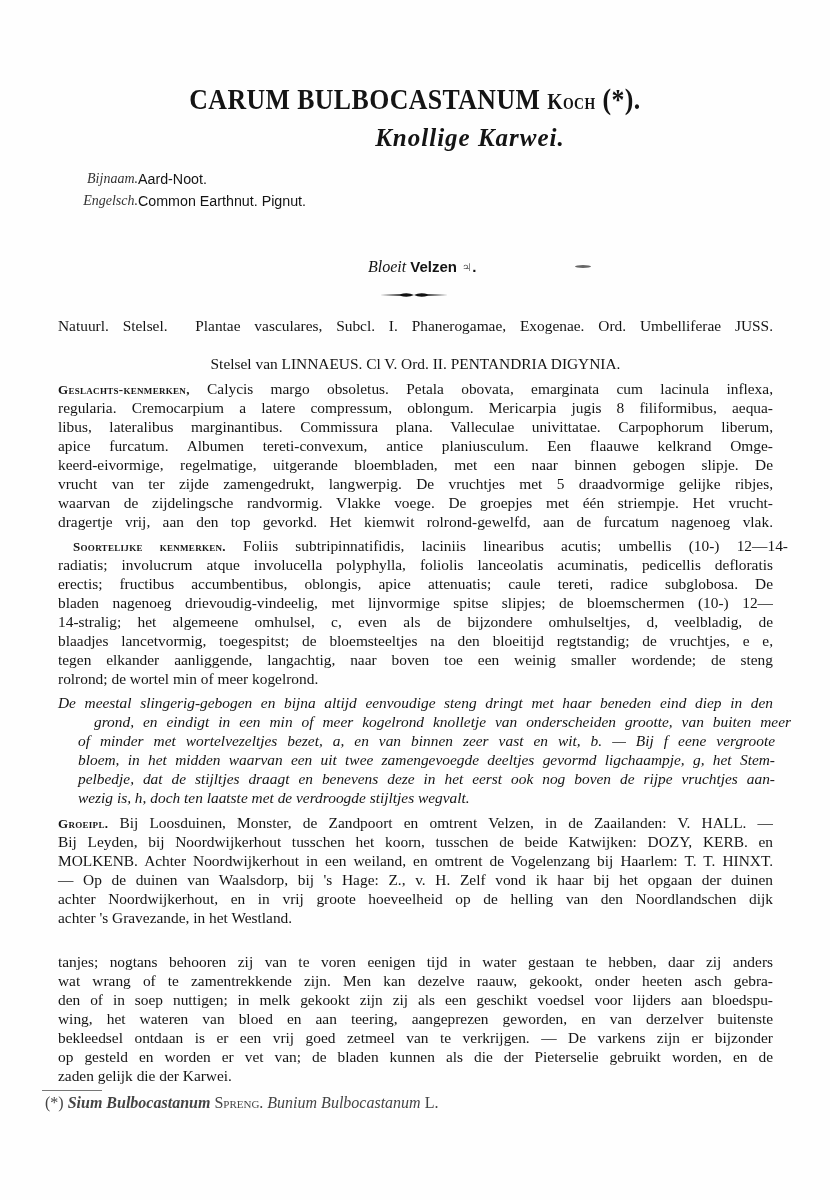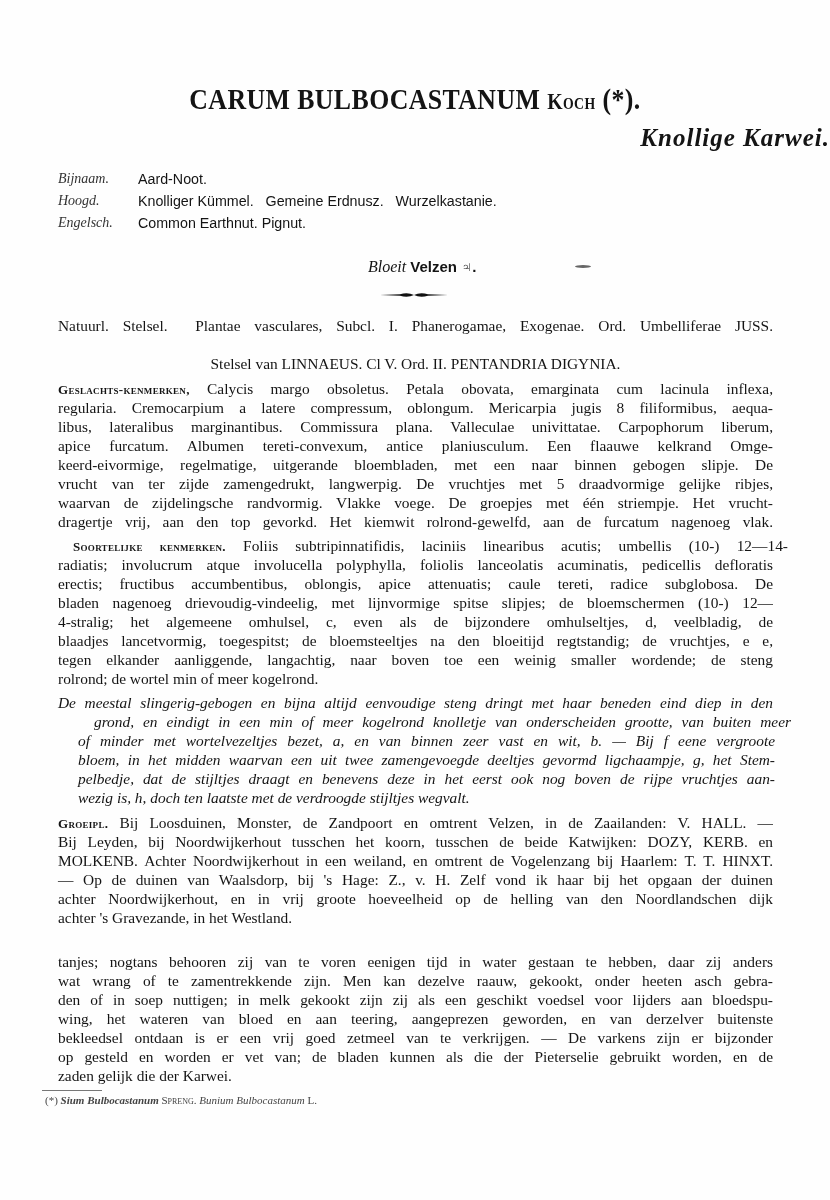--- a/index.html
+++ b/index.html
@@ -4,67 +4,63 @@
   <style>
     html, body { margin: 0; padding: 0; background: #ffffff; }
     body { width: 830px; height: 1200px; position: relative; overflow: hidden;
            font-family: "Liberation Serif", "DejaVu Serif", serif; color: #141414; }
     .page { position: absolute; left: 0; top: 0; width: 830px; height: 1200px; background: #fefefe; }
 
     .title { position: absolute; top: 82px; left: 0; width: 830px; text-align: center;
              font-family: "Liberation Serif", serif; font-weight: bold; font-size: 30px;
              letter-spacing: 0.5px; transform: scaleX(0.86); transform-origin: 415px 0; }
     .title .sc { font-size: 23px; }
-    .subtitle { position: absolute; top: 124px; left: 0; width: 830px; text-align: right;
+    .subtitle { position: absolute; top: 124px; left: 0; width: 830px; text-align: center;
                 font-style: italic; font-weight: bold; font-size: 25px; letter-spacing: 1px; padding-left: 110px; box-sizing: border-box; }
 
-    .names { position: absolute; left: 58px; top: 168px; font-size: 16.5px; line-height: 22px; }
+    .names { position: absolute; left: 58px; top: 168px; font-size: 16.5px; line-height: 22px; text-align: right; }
     .names .row { display: flex; white-space: nowrap; }
     .names .lbl { width: 80px; font-style: italic; font-size: 14px; color: #333; }
     .names .val { font-family: "Liberation Sans", sans-serif; font-size: 15.5px; transform: scaleX(0.92); transform-origin: 0 0; }
 
     .bloeit { position: absolute; top: 258px; left: 368px; font-size: 16px; white-space: nowrap; }
     .bloeit i { font-style: italic; }
     .bloeit b { font-family: "Liberation Sans", sans-serif; font-weight: bold; font-size: 15px; }
     .speck { position: absolute; top: 265px; left: 575px; width: 16px; height: 3px; background: #666; border-radius: 50%; }
 
     .ornament { position: absolute; top: 292px; left: 380px; width: 68px; height: 6px; }
 
     .line { position: absolute; left: 58px; width: 715px; font-size: 15.4px; white-space: nowrap;
             text-align: justify; text-align-last: justify; overflow: visible; }
     .line.center { text-align: center; text-align-last: center; }
     .line.it { font-style: italic; }
     .line.indent { left: 78px; width: 697px; }
     .line.last { text-align-last: left; }
     .smc { font-variant: small-caps; font-weight: bold; font-size: 13px; letter-spacing: 0.3px; }
 
     .rule { position: absolute; left: 42px; top: 1072px; width: 60px; height: 1px; background: #777; }
-    .footnote { position: absolute; left: 45px; top: 1078px; font-size: 11px; color: #444; white-space: nowrap; }
+    .footnote { position: absolute; left: 45px; top: 1078px; font-size: 16px; color: #444; white-space: nowrap; }
     .footnote i { font-style: italic; }
   </style>
 </head>
 <body>
 
 <div class="page">
 
   <div class="title">
     <span>CARUM BULBOCASTANUM</span>
     <span class="sc" style="font-variant: small-caps;">Koch</span>
     <span>(*).</span>
   </div>
   <div class="subtitle">Knollige Karwei.</div>
 
   <div class="names">
     <div class="row">
       <span class="lbl">Bijnaam.</span>
       <span class="val">Aard-Noot.</span>
-    </div>
-    <div class="row">
-      <span class="lbl">Hoogd.</span>
-      <span class="val" style="white-space: pre;">Knolliger Kümmel.   Gemeine Erdnusz.   Wurzelkastanie.</span>
     </div>
     <div class="row">
       <span class="lbl">Engelsch.</span>
       <span class="val">Common Earthnut. Pignut.</span>
     </div>
   </div>
 
   <div class="bloeit">
     <i>Bloeit</i>
     <b>Velzen</b>
@@ -95,21 +91,21 @@
   <div class="line" style="top:494px;">waarvan de zijdelingsche randvormig.  Vlakke voege.  De groepjes met één striempje.  Het vrucht-</div>
   <div class="line" style="top:513px;">dragertje vrij, aan den top gevorkd. Het kiemwit rolrond-gewelfd, aan de furcatum nagenoeg vlak.</div>
 
   <div class="line" style="top:537px;margin-left:15px;">
     <span class="smc">Soortelijke kenmerken.</span>
     <span>Foliis subtripinnatifidis, laciniis linearibus acutis; umbellis (10-) 12—14-</span>
   </div>
   <div class="line" style="top:556px;">radiatis; involucrum atque involucella polyphylla, foliolis lanceolatis acuminatis, pedicellis defloratis</div>
   <div class="line" style="top:575px;">erectis; fructibus accumbentibus, oblongis, apice attenuatis; caule tereti, radice subglobosa.  De</div>
   <div class="line" style="top:594px;">bladen nagenoeg drievoudig-vindeelig, met lijnvormige spitse slipjes; de bloemschermen (10-) 12—</div>
-  <div class="line" style="top:613px;">4-stralig; het algemeene omhulsel, c, even als de bijzondere omhulseltjes, d, veelbladig, de</div>
+  <div class="line" style="top:613px;">14-stralig; het algemeene omhulsel, c, even als de bijzondere omhulseltjes, d, veelbladig, de</div>
   <div class="line" style="top:632px;">blaadjes lancetvormig, toegespitst; de bloemsteeltjes na den bloeitijd regtstandig; de vruchtjes, e e,</div>
   <div class="line" style="top:651px;">tegen elkander aanliggende, langachtig, naar boven toe een weinig smaller wordende; de steng</div>
   <div class="line last" style="top:670px;">rolrond; de wortel min of meer kogelrond.</div>
 
   <div class="line it" style="top:694px;">De meestal slingerig-gebogen en bijna altijd eenvoudige steng dringt met haar beneden eind diep in den</div>
   <div class="line it indent" style="top:713px;margin-left:16px;">grond, en eindigt in een min of meer kogelrond knolletje van onderscheiden grootte, van buiten meer</div>
   <div class="line it indent" style="top:732px;">of minder met wortelvezeltjes bezet, a, en van binnen zeer vast en wit, b. — Bij f eene vergroote</div>
   <div class="line it indent" style="top:751px;">bloem, in het midden waarvan een uit twee zamengevoegde deeltjes gevormd ligchaampje, g, het Stem-</div>
   <div class="line it indent" style="top:770px;">pelbedje, dat de stijltjes draagt en benevens deze in het eerst ook nog boven de rijpe vruchtjes aan-</div>
   <div class="line it indent last" style="top:789px;">wezig is, h, doch ten laatste met de verdroogde stijltjes wegvalt.</div>

